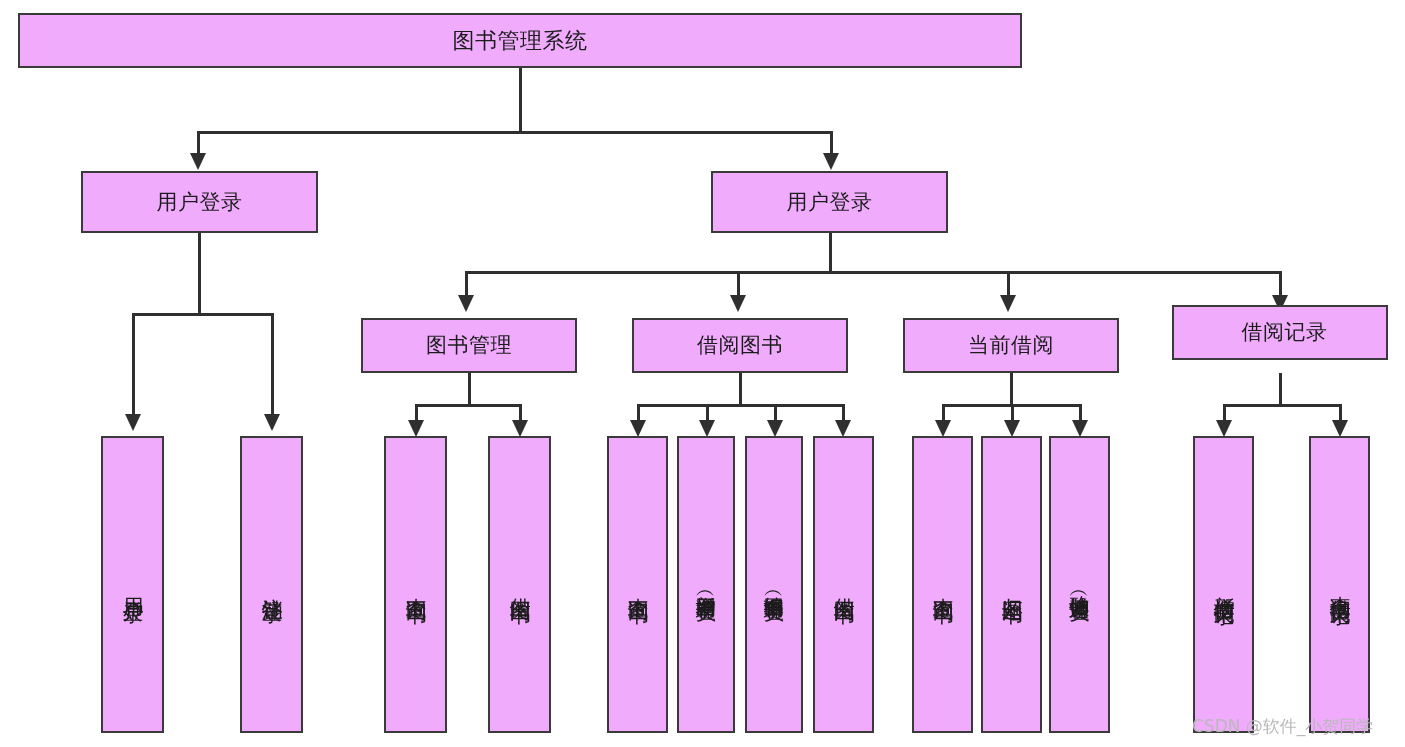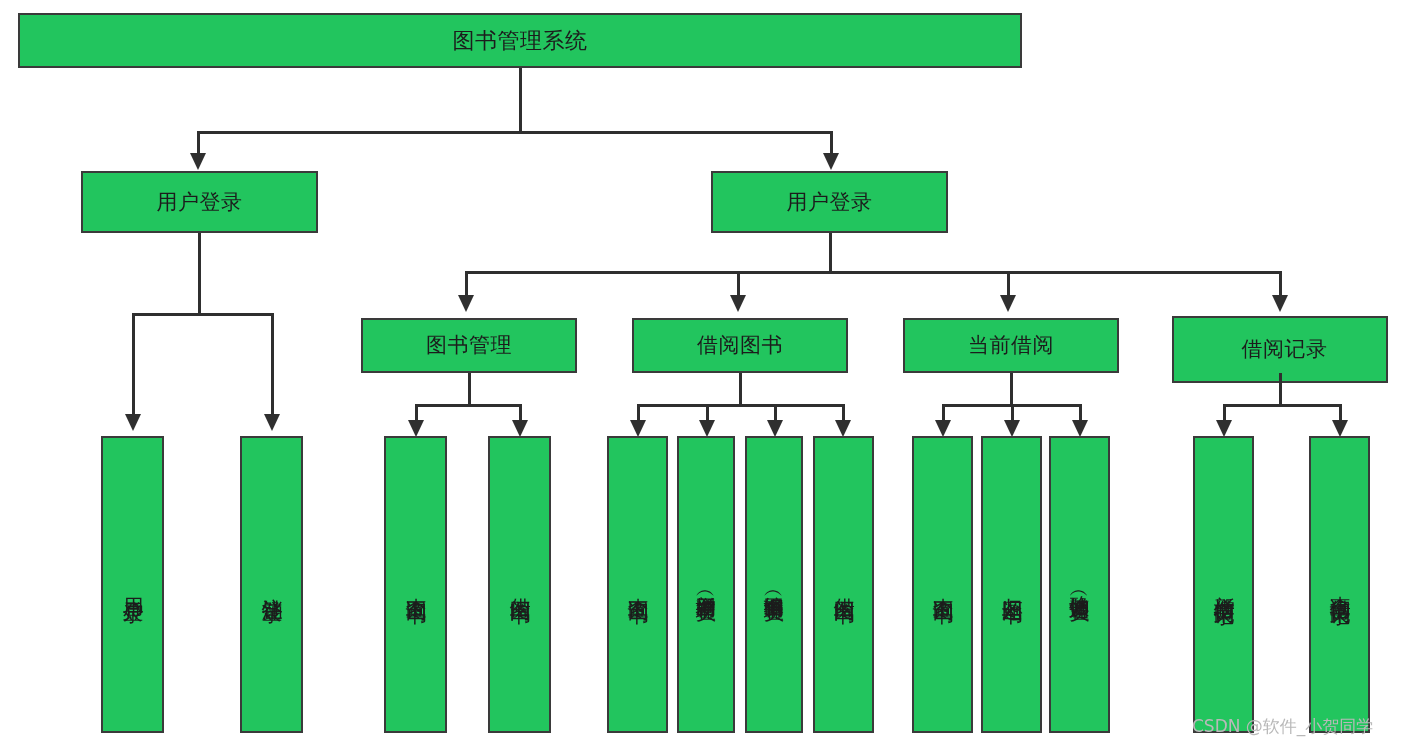--- a/index.html
+++ b/index.html
@@ -17,21 +17,21 @@
     height: 747px;
     background: #ffffff;
     overflow: hidden;
   }
 
   
   .node {
     position: absolute;
     box-sizing: border-box;
     border: 2.5px solid #3a3a3a;
-    background: #22c55e;
+    background: #f0abfc;
     display: flex;
     align-items: center;
     justify-content: center;
     text-align: center;
     color: #1c1c1c;
   }
   .node .label {
     display: block;
     line-height: 1.18;
     letter-spacing: 0.5px;
@@ -135,21 +135,21 @@
 
   <div class="node horiz" style="left:361px; top:318px; width:216px; height:55px;">
     <span class="label">图书管理</span>
   </div>
   <div class="node horiz" style="left:632px; top:318px; width:216px; height:55px;">
     <span class="label">借阅图书</span>
   </div>
   <div class="node horiz" style="left:903px; top:318px; width:216px; height:55px;">
     <span class="label">当前借阅</span>
   </div>
-  <div class="node horiz" style="left:1172px; top:316px; width:216px; height:67px;padding-left:9px;">
+  <div class="node horiz" style="left:1172px; top:305px; width:216px; height:55px;padding-left:9px;">
     <span class="label">借阅记录</span>
   </div>
 
   <div class="vline" style="left:468px; top:373px; height:33px;"></div>
   <div class="hline" style="left:416px; top:404px; width:105px;"></div>
   <div class="vline" style="left:415px; top:404px; height:18px;"></div>
   <div class="arrow" style="left:408px; top:420px;"></div>
   <div class="vline" style="left:519px; top:404px; height:18px;"></div>
   <div class="arrow" style="left:512px; top:420px;"></div>
 

